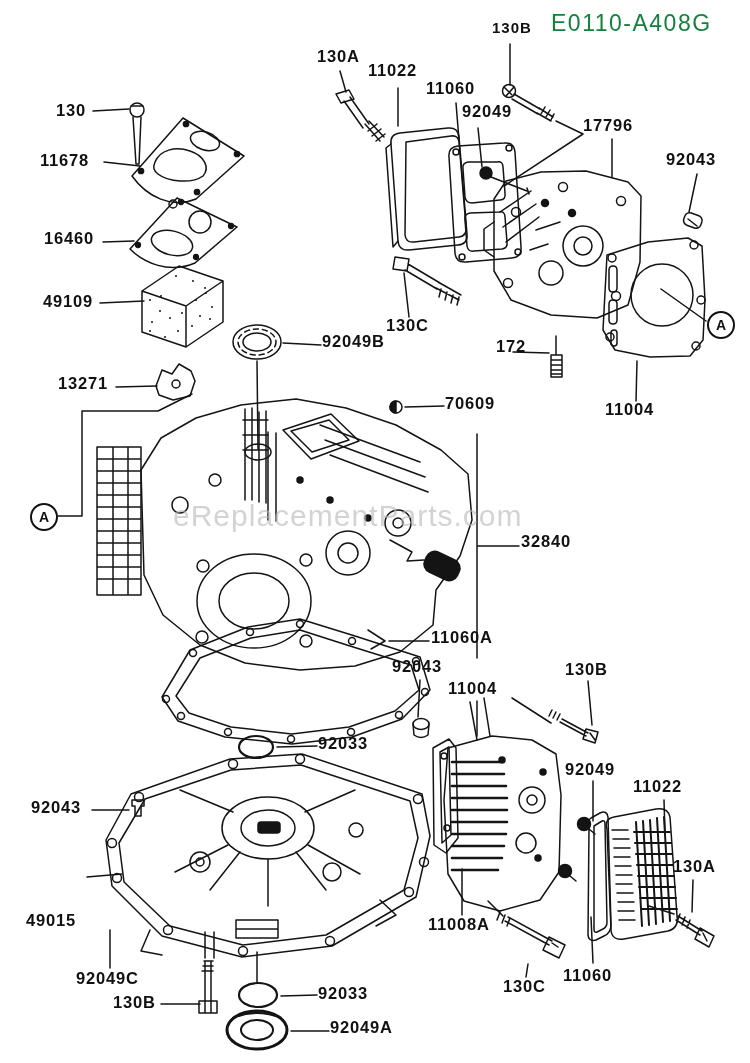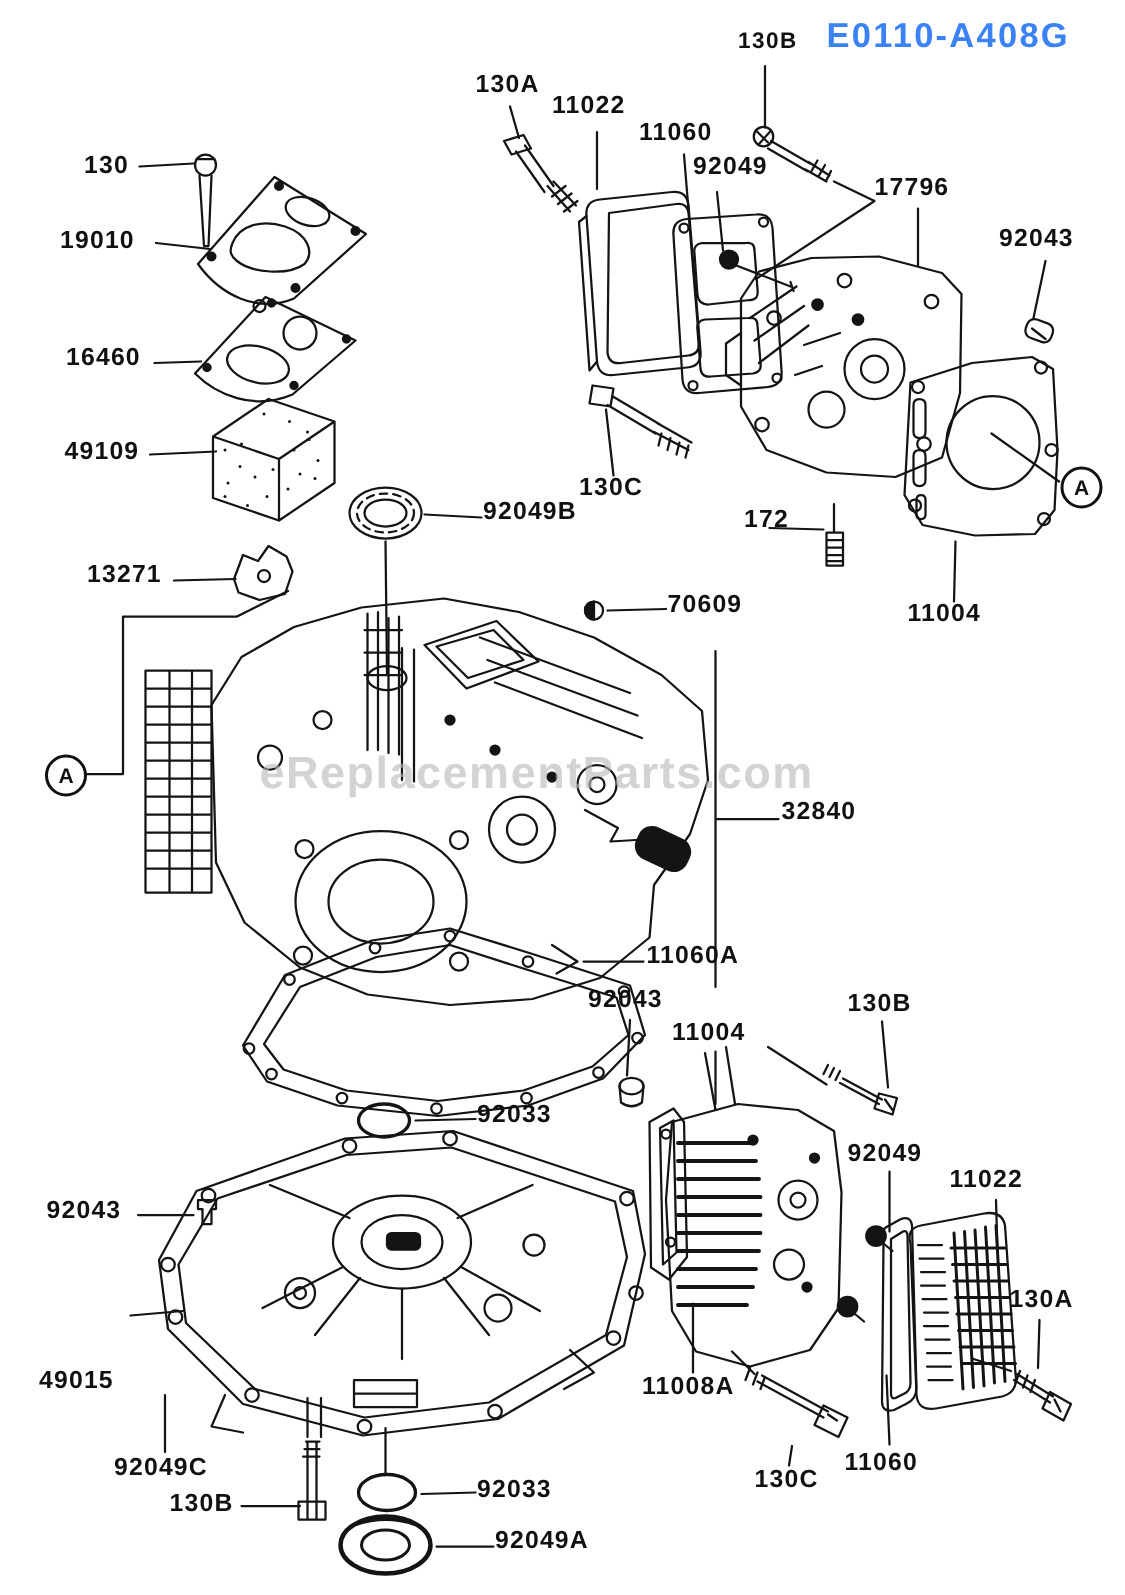--- a/index.html
+++ b/index.html
@@ -2,24 +2,24 @@
 <html><head>
 <meta charset="utf-8">
 <style>
   html,body{margin:0;padding:0;background:#fff;}
   #stage{position:relative;width:750px;height:1063px;background:#fff;overflow:hidden;
          font-family:"Liberation Sans",sans-serif;}
   #art{position:absolute;left:0;top:0;}
   .lbl{position:absolute;font-weight:700;font-size:16.5px;letter-spacing:.8px;color:#111;
        white-space:nowrap;line-height:1;}
   .hdr-ref{position:absolute;font-weight:700;font-size:15px;letter-spacing:1px;color:#111;line-height:1;}
-  .hdr-title{position:absolute;font-weight:700;font-size:23px;letter-spacing:1.5px;color:#3b82f6;line-height:1;}
+  .hdr-title{position:absolute;font-weight:400;font-size:23px;letter-spacing:1.5px;color:#15803d;line-height:1;}
   .marker{position:absolute;width:24px;height:24px;border:2.2px solid #111;border-radius:50%;
           display:flex;align-items:center;justify-content:center;font-weight:700;font-size:14px;color:#111;}
-  .wm{position:absolute;left:173px;top:499px;font-size:30px;font-weight:700;color:#b9b9b9;
+  .wm{position:absolute;left:173px;top:499px;font-size:30px;font-weight:400;color:#b9b9b9;
       opacity:.62;letter-spacing:1px;white-space:nowrap;}
   svg *{vector-effect:non-scaling-stroke;}
 </style>
 </head>
 <body>
 
 <div id="stage">
 
 <svg id="art" width="750" height="1063" viewBox="0 0 750 1063" fill="none" stroke="#141414" stroke-width="1.5" stroke-linecap="round" stroke-linejoin="round">
 
@@ -335,21 +335,21 @@
 
 <div class="wm">eReplacementParts.com</div>
 
 <div class="hdr-ref" style="left:492px;top:20px">130B</div>
 <div class="hdr-title" style="left:551px;top:12px">E0110-A408G</div>
 
 <div class="marker" style="left:30px;top:503px">A</div>
 <div class="marker" style="left:707px;top:311px">A</div>
 
 <div class="lbl" style="left:56px;top:102px">130</div>
-<div class="lbl" style="left:40px;top:152px">19010</div>
+<div class="lbl" style="left:40px;top:152px">11678</div>
 <div class="lbl" style="left:44px;top:230px">16460</div>
 <div class="lbl" style="left:43px;top:293px">49109</div>
 <div class="lbl" style="left:58px;top:375px">13271</div>
 <div class="lbl" style="left:317px;top:48px">130A</div>
 <div class="lbl" style="left:368px;top:62px">11022</div>
 <div class="lbl" style="left:426px;top:80px">11060</div>
 <div class="lbl" style="left:462px;top:103px">92049</div>
 <div class="lbl" style="left:583px;top:117px">17796</div>
 <div class="lbl" style="left:666px;top:151px">92043</div>
 <div class="lbl" style="left:322px;top:333px">92049B</div>

